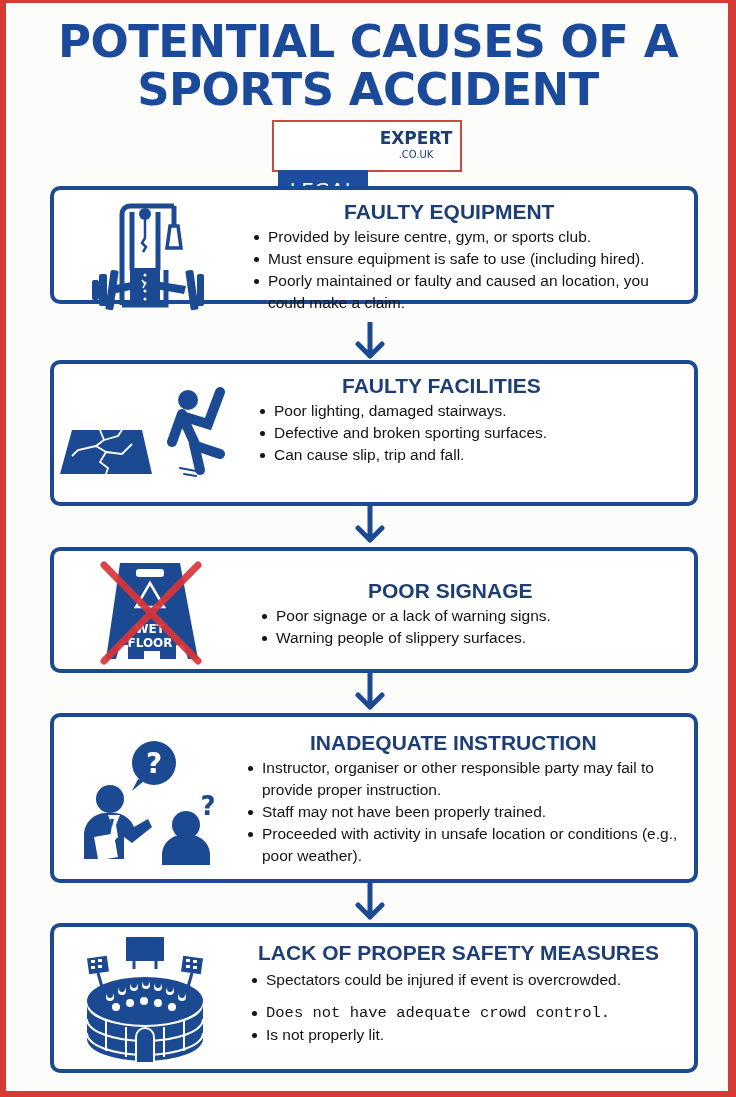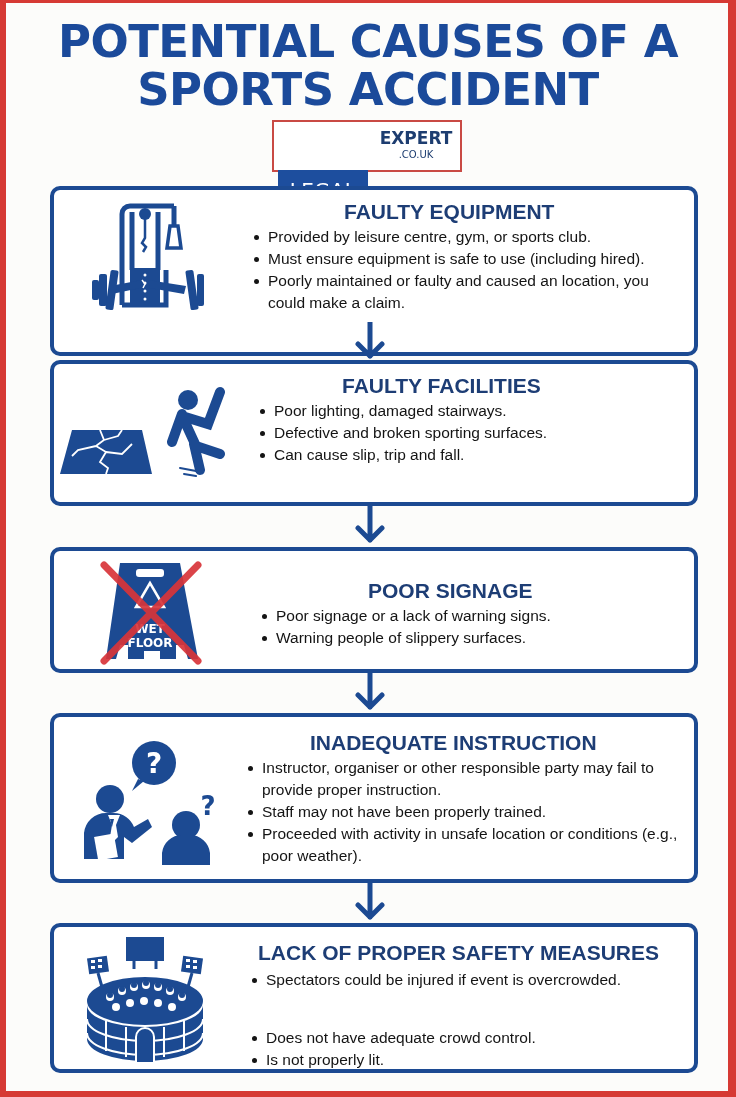--- a/index.html
+++ b/index.html
@@ -79,21 +79,21 @@
     font-size: 15.5px;
     line-height: 22px;
     color: #141414;
   }
   .card li::before {
     content: "";
     position: absolute; left: 4px; top: 9px;
     width: 5px; height: 5px; border-radius: 50%;
     background: #141414;
   }
-  .card li.gap { margin-top: 36px; }
+  .card li.gap { margin-top: 11px; font-family: Liberation Mono, monospace; }
   .arrow {
     position: absolute; left: 352px; width: 36px; height: 40px;
   }
 </style>
 </head>
 <body>
 
 <div class="frame"></div>
 
 <div class="title">
@@ -102,21 +102,21 @@
 </div>
 
 <div class="logo">
   <div class="logo-left">LEGAL</div>
   <div class="logo-right">
     <span class="big">EXPERT</span>
     <span class="small">.CO.UK</span>
   </div>
 </div>
 
-<div class="card" style="top:186px;height:170px;">
+<div class="card" style="top:186px;height:118px;">
   <svg class="icon" style="left:36px;top:10px;" width="116" height="110" viewBox="0 0 116 110">
     <g fill="none" stroke="#1c4a92" stroke-width="5">
       <path d="M32 105 V14 a8 8 0 0 1 8 -8 H84"></path>
       <line x1="42" y1="12" x2="42" y2="70"></line>
       <line x1="68" y1="12" x2="68" y2="70"></line>
       <line x1="84" y1="6" x2="84" y2="26"></line>
       <path d="M80 26 h8 l3 22 h-14 z" stroke-width="3.5"></path>
       <path d="M55 12 v26 l-3 5 l4 4 l-3 5" stroke-width="2.5"></path>
       <path d="M32 105 H76 V70"></path>
     </g>

